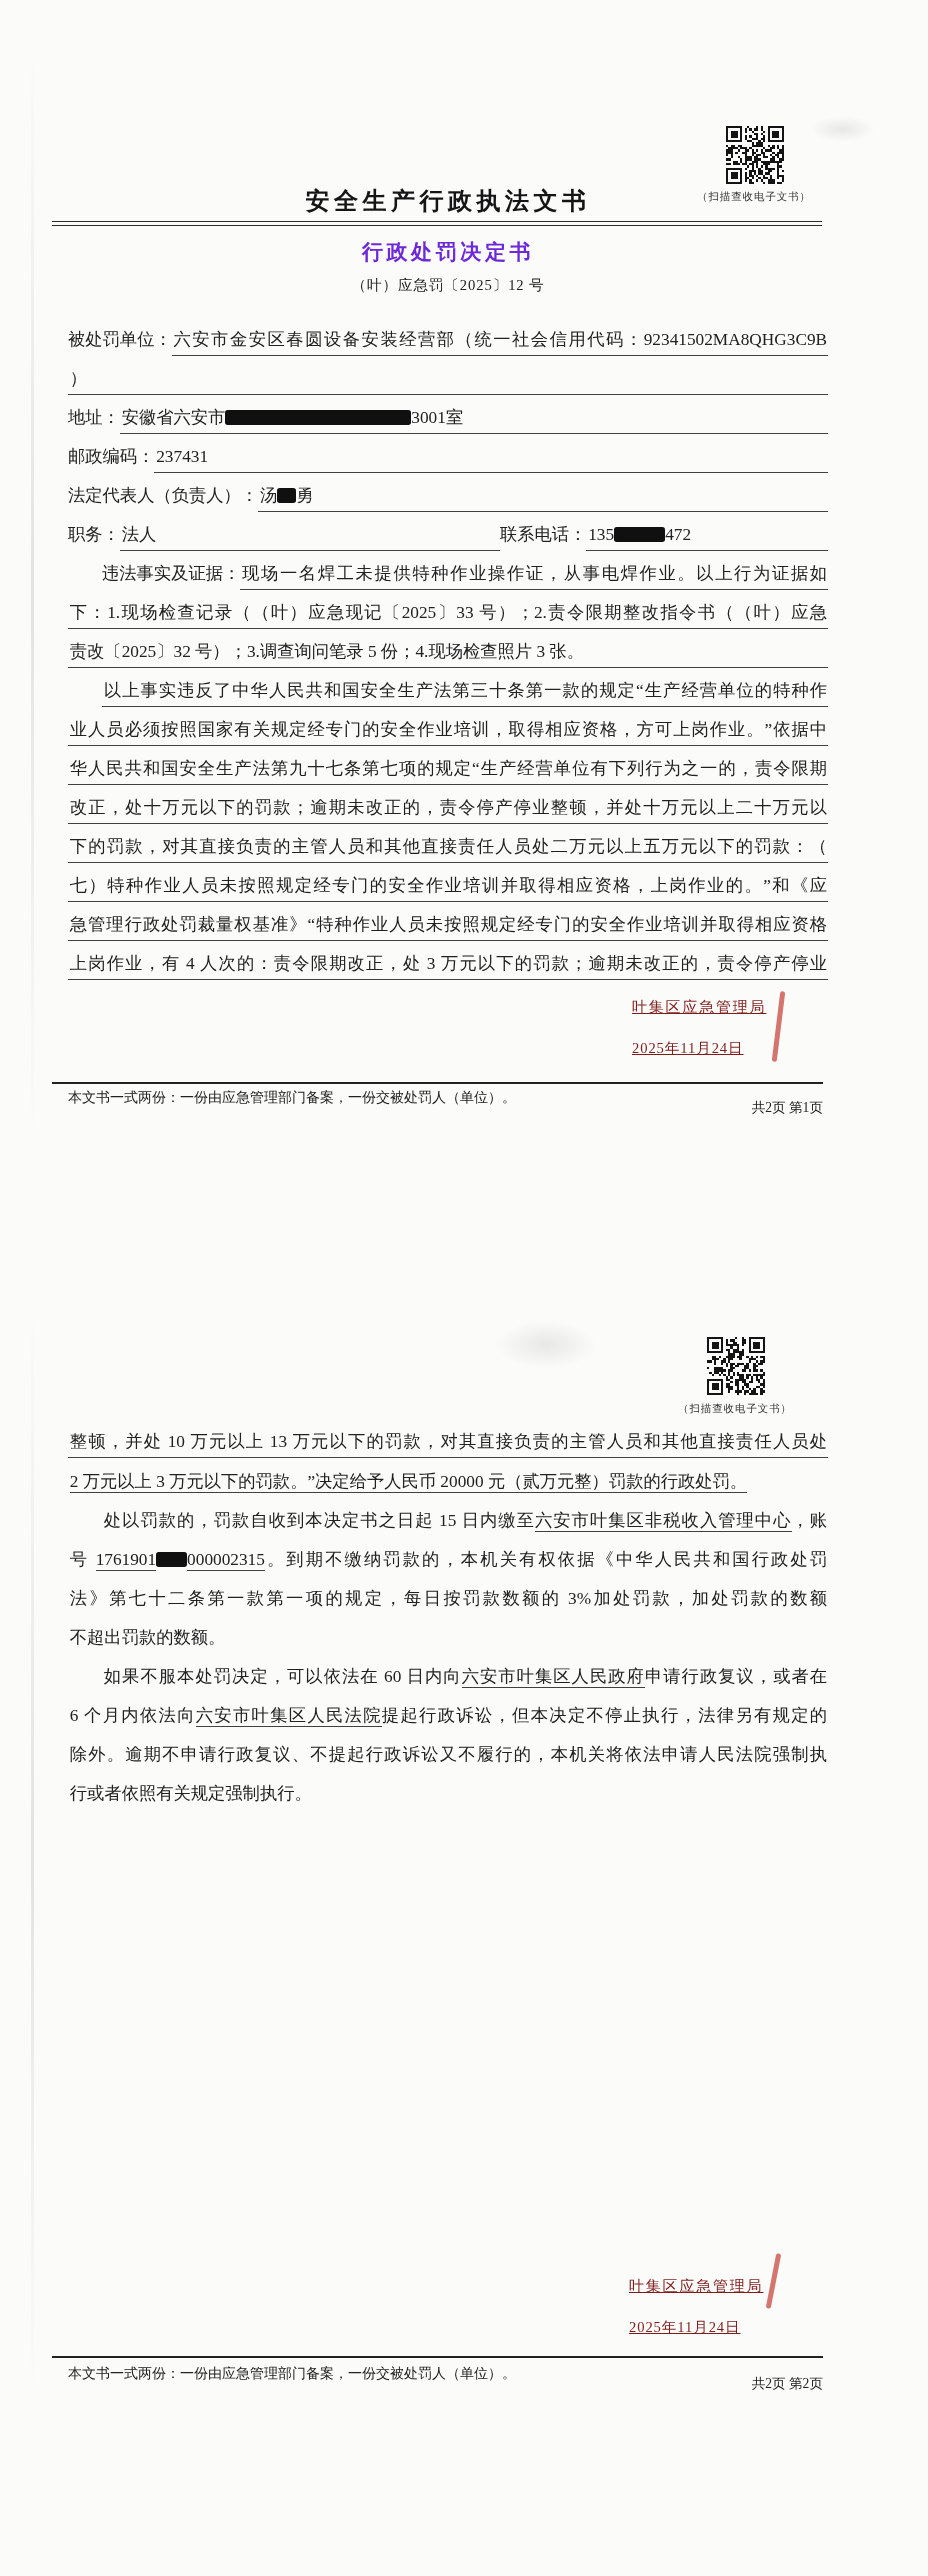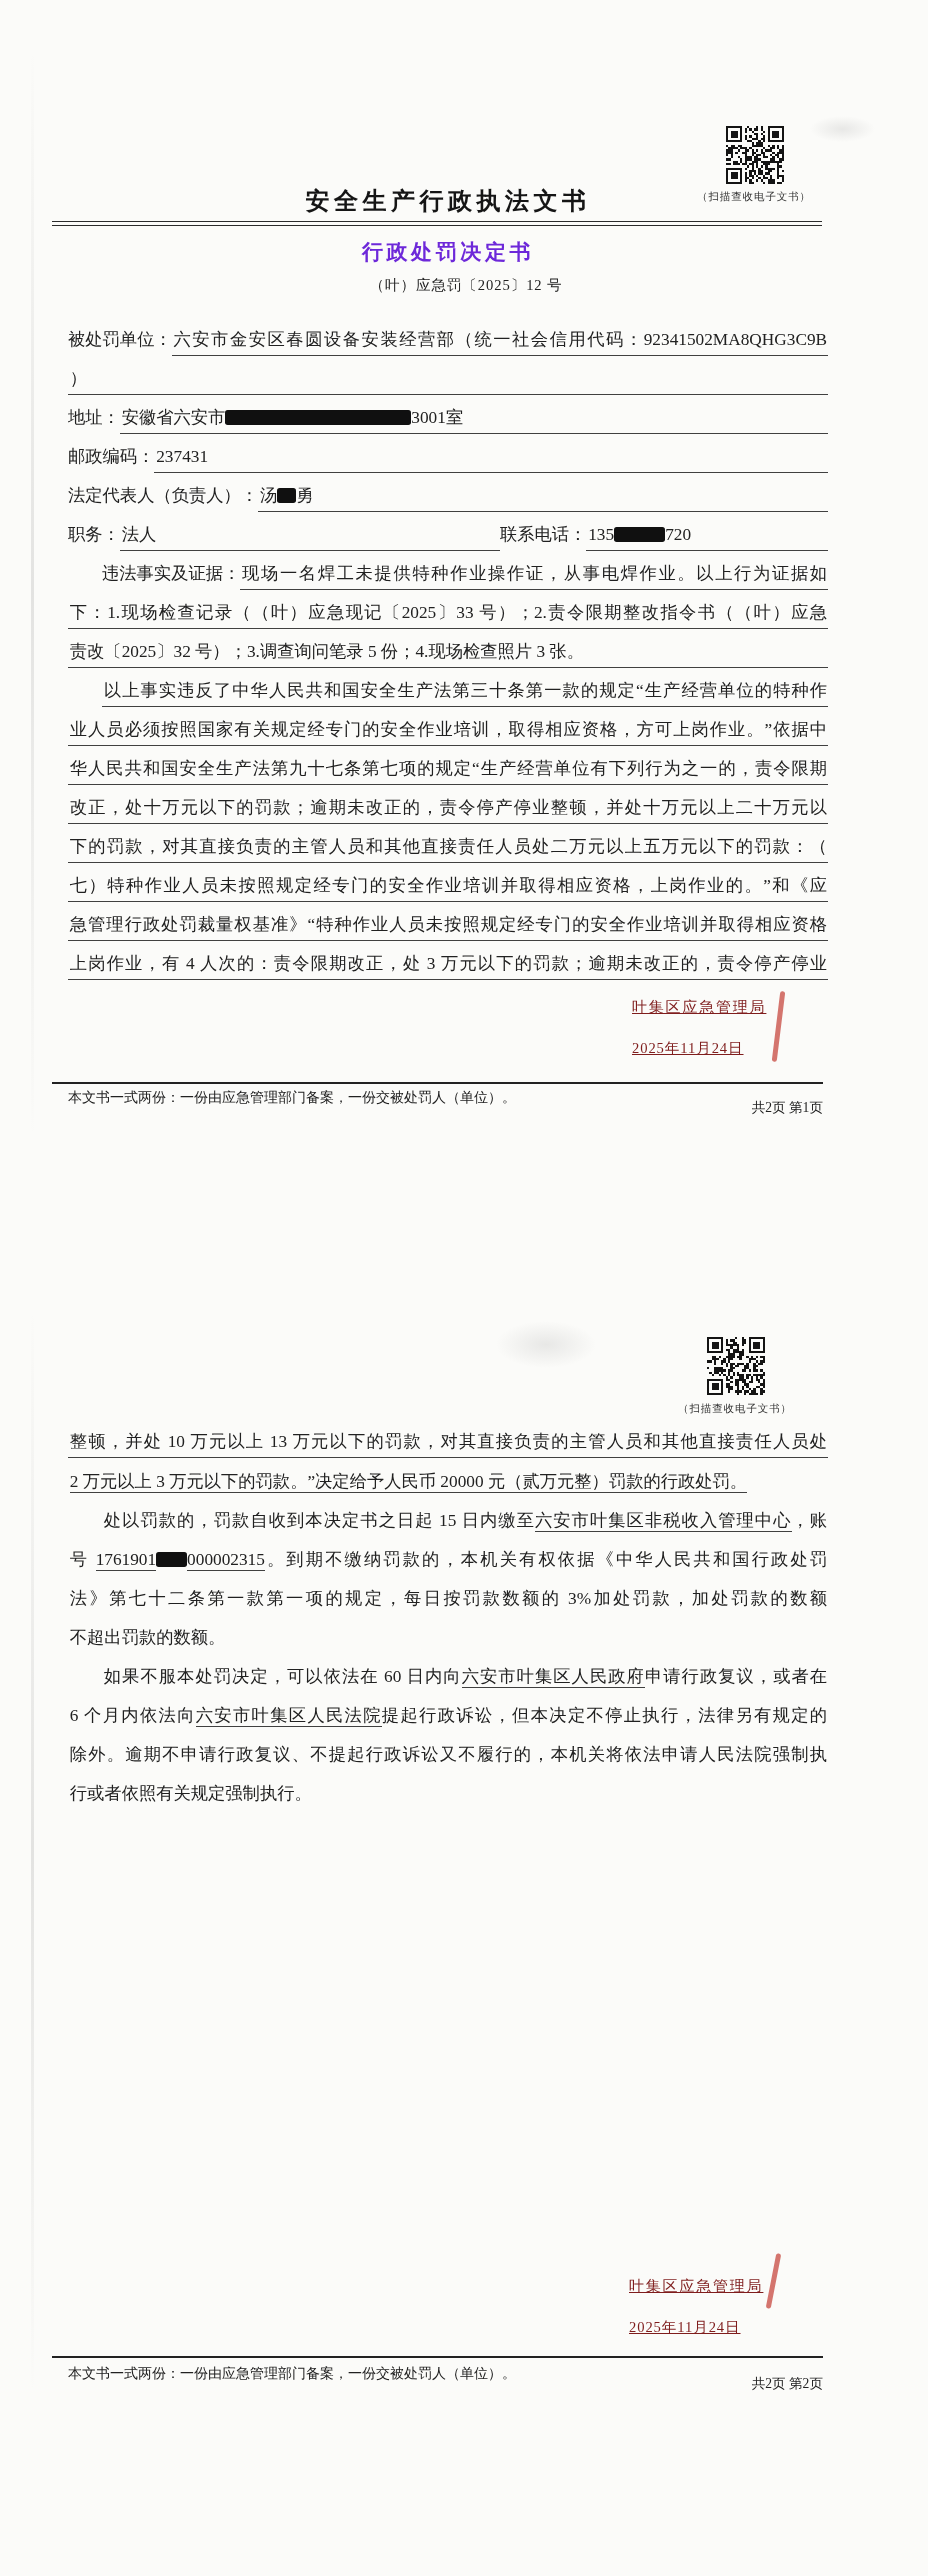--- a/index.html
+++ b/index.html
@@ -6,21 +6,21 @@
   .sheet{
     position:relative;width:929px;height:2576px;overflow:hidden;
     background:#fbfbf9;color:#212121;
     font-family:"Liberation Serif","DejaVu Serif",serif;
   }
   .abs{position:absolute;}
   
   .doc-header{top:185px;left:68px;width:760px;text-align:center;font-size:24px;font-weight:bold;letter-spacing:4.5px;color:#151515;}
   .rule-double{top:221px;left:52px;width:770px;height:2.7px;border-top:1.8px solid #2b2b2b;border-bottom:0.9px solid #2b2b2b;}
   .doc-title{top:238px;left:68px;width:760px;text-align:center;font-size:21px;font-weight:bold;letter-spacing:3.6px;color:#6d28d9;}
-  .doc-no{top:276px;left:86px;width:760px;text-align:center;font-size:14.6px;letter-spacing:0.9px;}
+  .doc-no{top:276px;left:68px;width:760px;text-align:center;font-size:14.6px;letter-spacing:0.9px;}
   
   .qr{width:58px;height:58px;}
   .qr1{top:126px;left:726px;}
   .qr2{top:1337px;left:707px;}
   .qr-caption{width:164px;text-align:center;font-size:10.5px;color:#333;letter-spacing:0.9px;}
   .cap1{top:190px;left:672px;}
   .cap2{top:1402px;left:653px;}
   
   .lines{left:68px;width:760px;}
   .l1{top:317px;}
@@ -337,21 +337,21 @@
           <span class="fill ub"><span>汤</span><span class="redact" style="width: 19px;"></span><span>勇</span></span>
         </span>
       </div>
       <div class="bline cols">
         <span class="fcol c1">
           <span class="flabel">职务：</span>
           <span class="fill ub"><span>法人</span></span>
         </span>
         <span class="fcol c2">
           <span class="flabel">联系电话：</span>
-          <span class="fill ub"><span>135</span><span class="redact" style="width: 51px;"></span><span>720</span></span>
+          <span class="fill ub"><span>135</span><span class="redact" style="width: 51px;"></span><span>472</span></span>
         </span>
       </div>
       <div class="bline indent just">
         <span class="fcol">
           <span class="flabel">违法事实及证据：</span>
           <span class="fill ub"><span>现场一名焊工未提供特种作业操作证，从事电焊作业。以上行为证据如</span></span>
         </span>
       </div>
       <div class="bline just">
         <span class="fcol">

